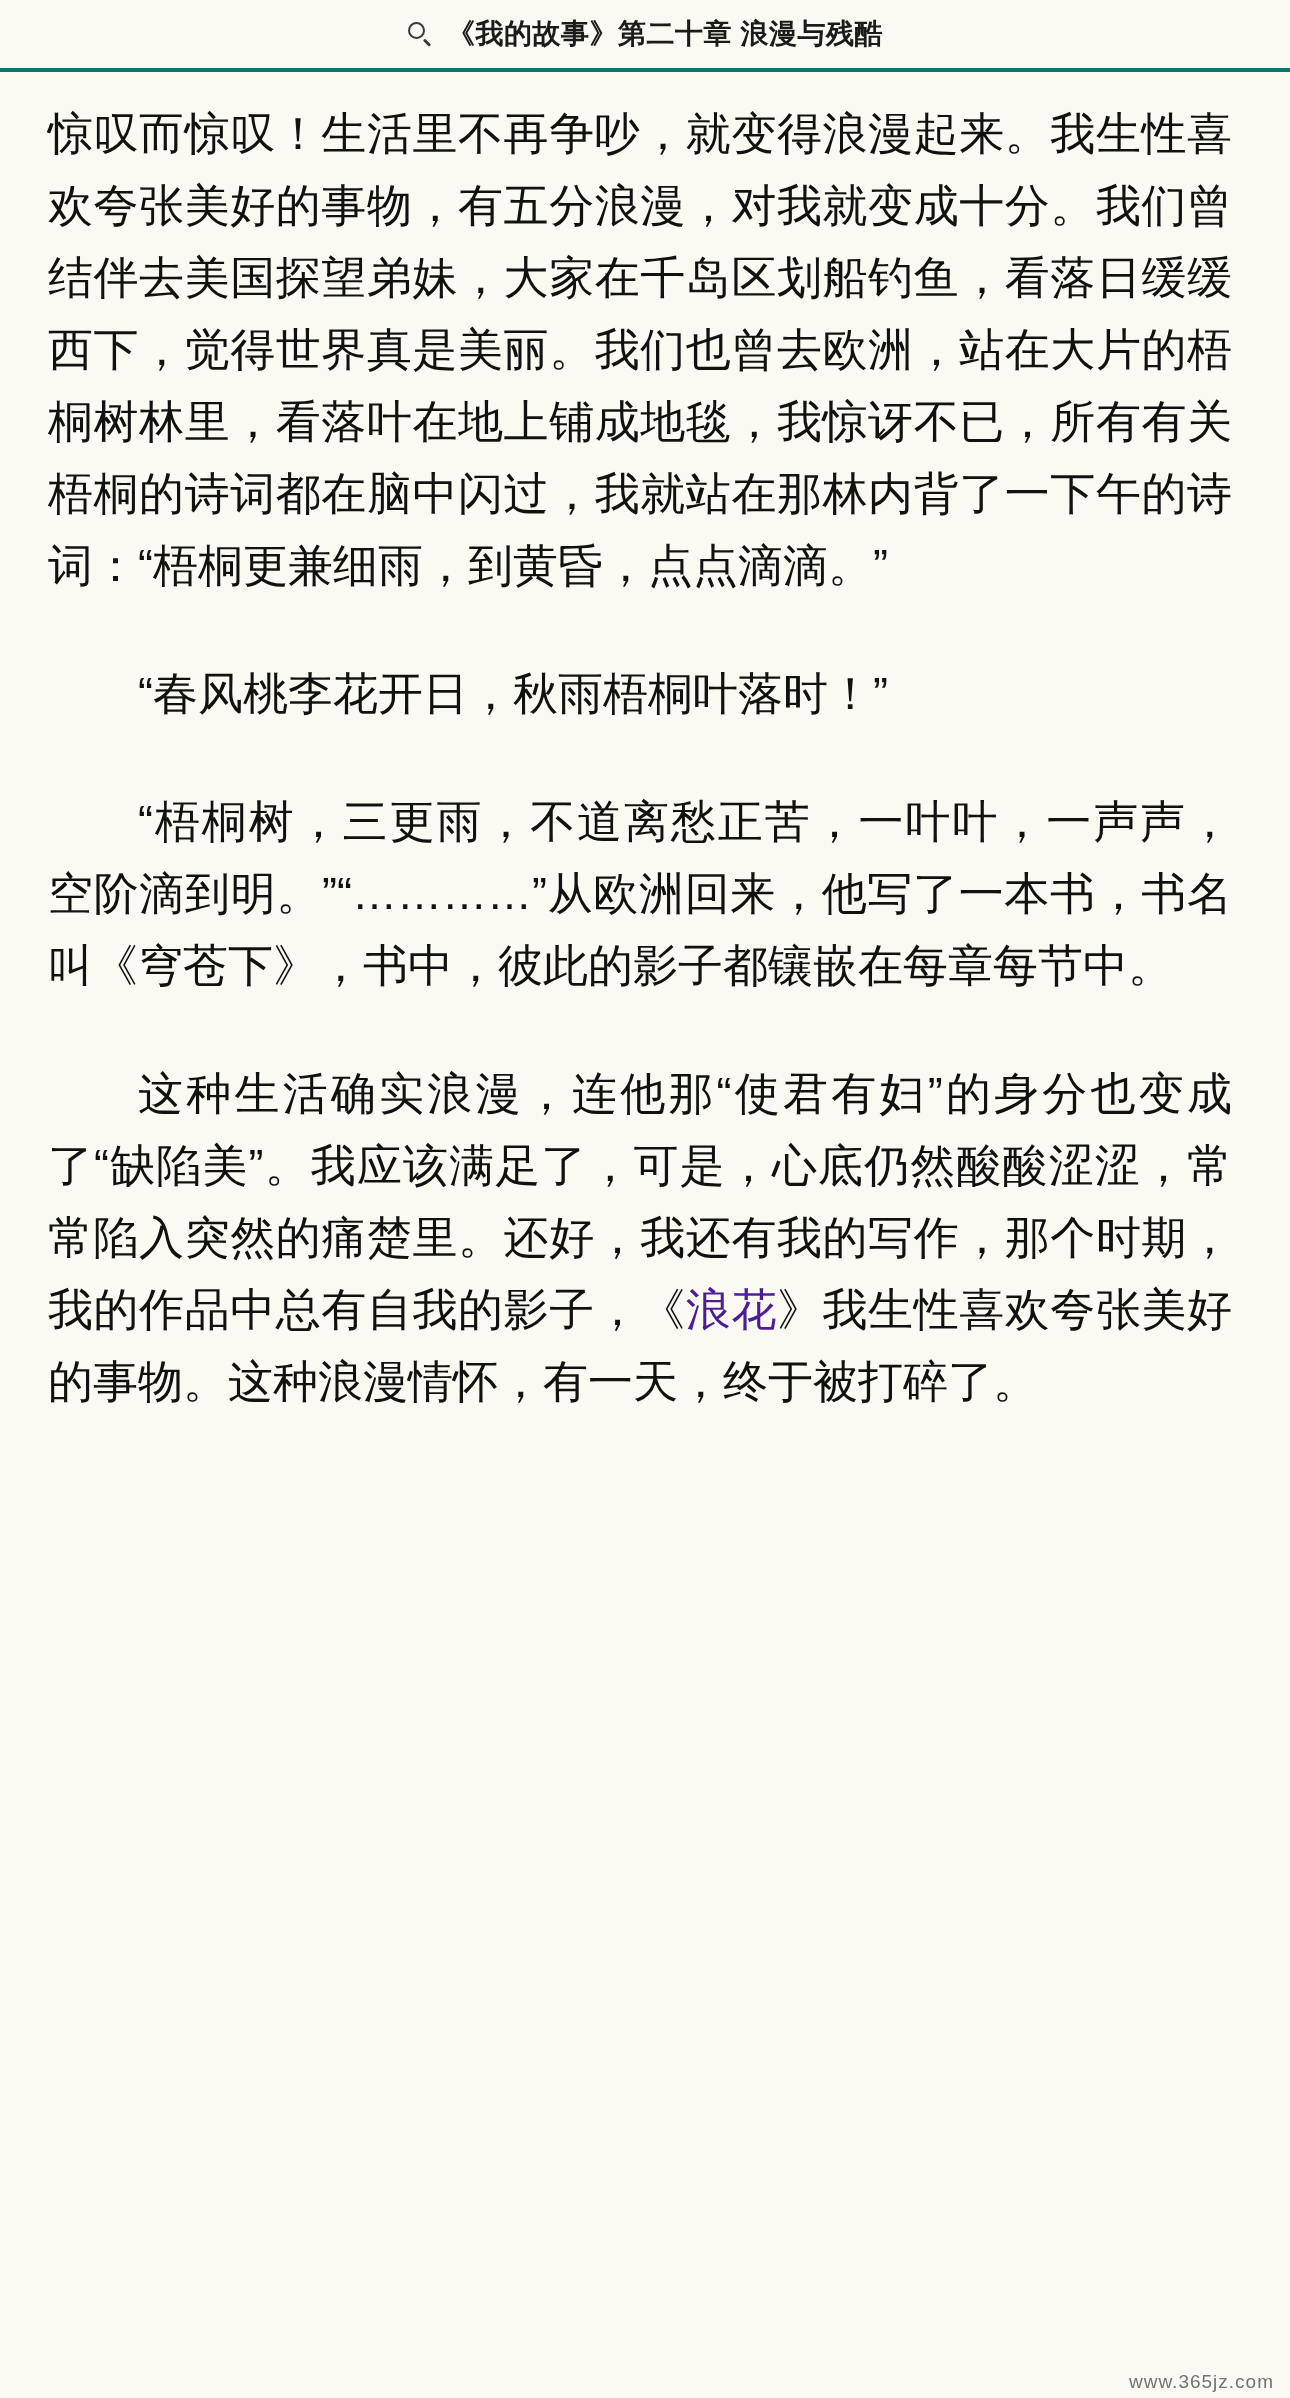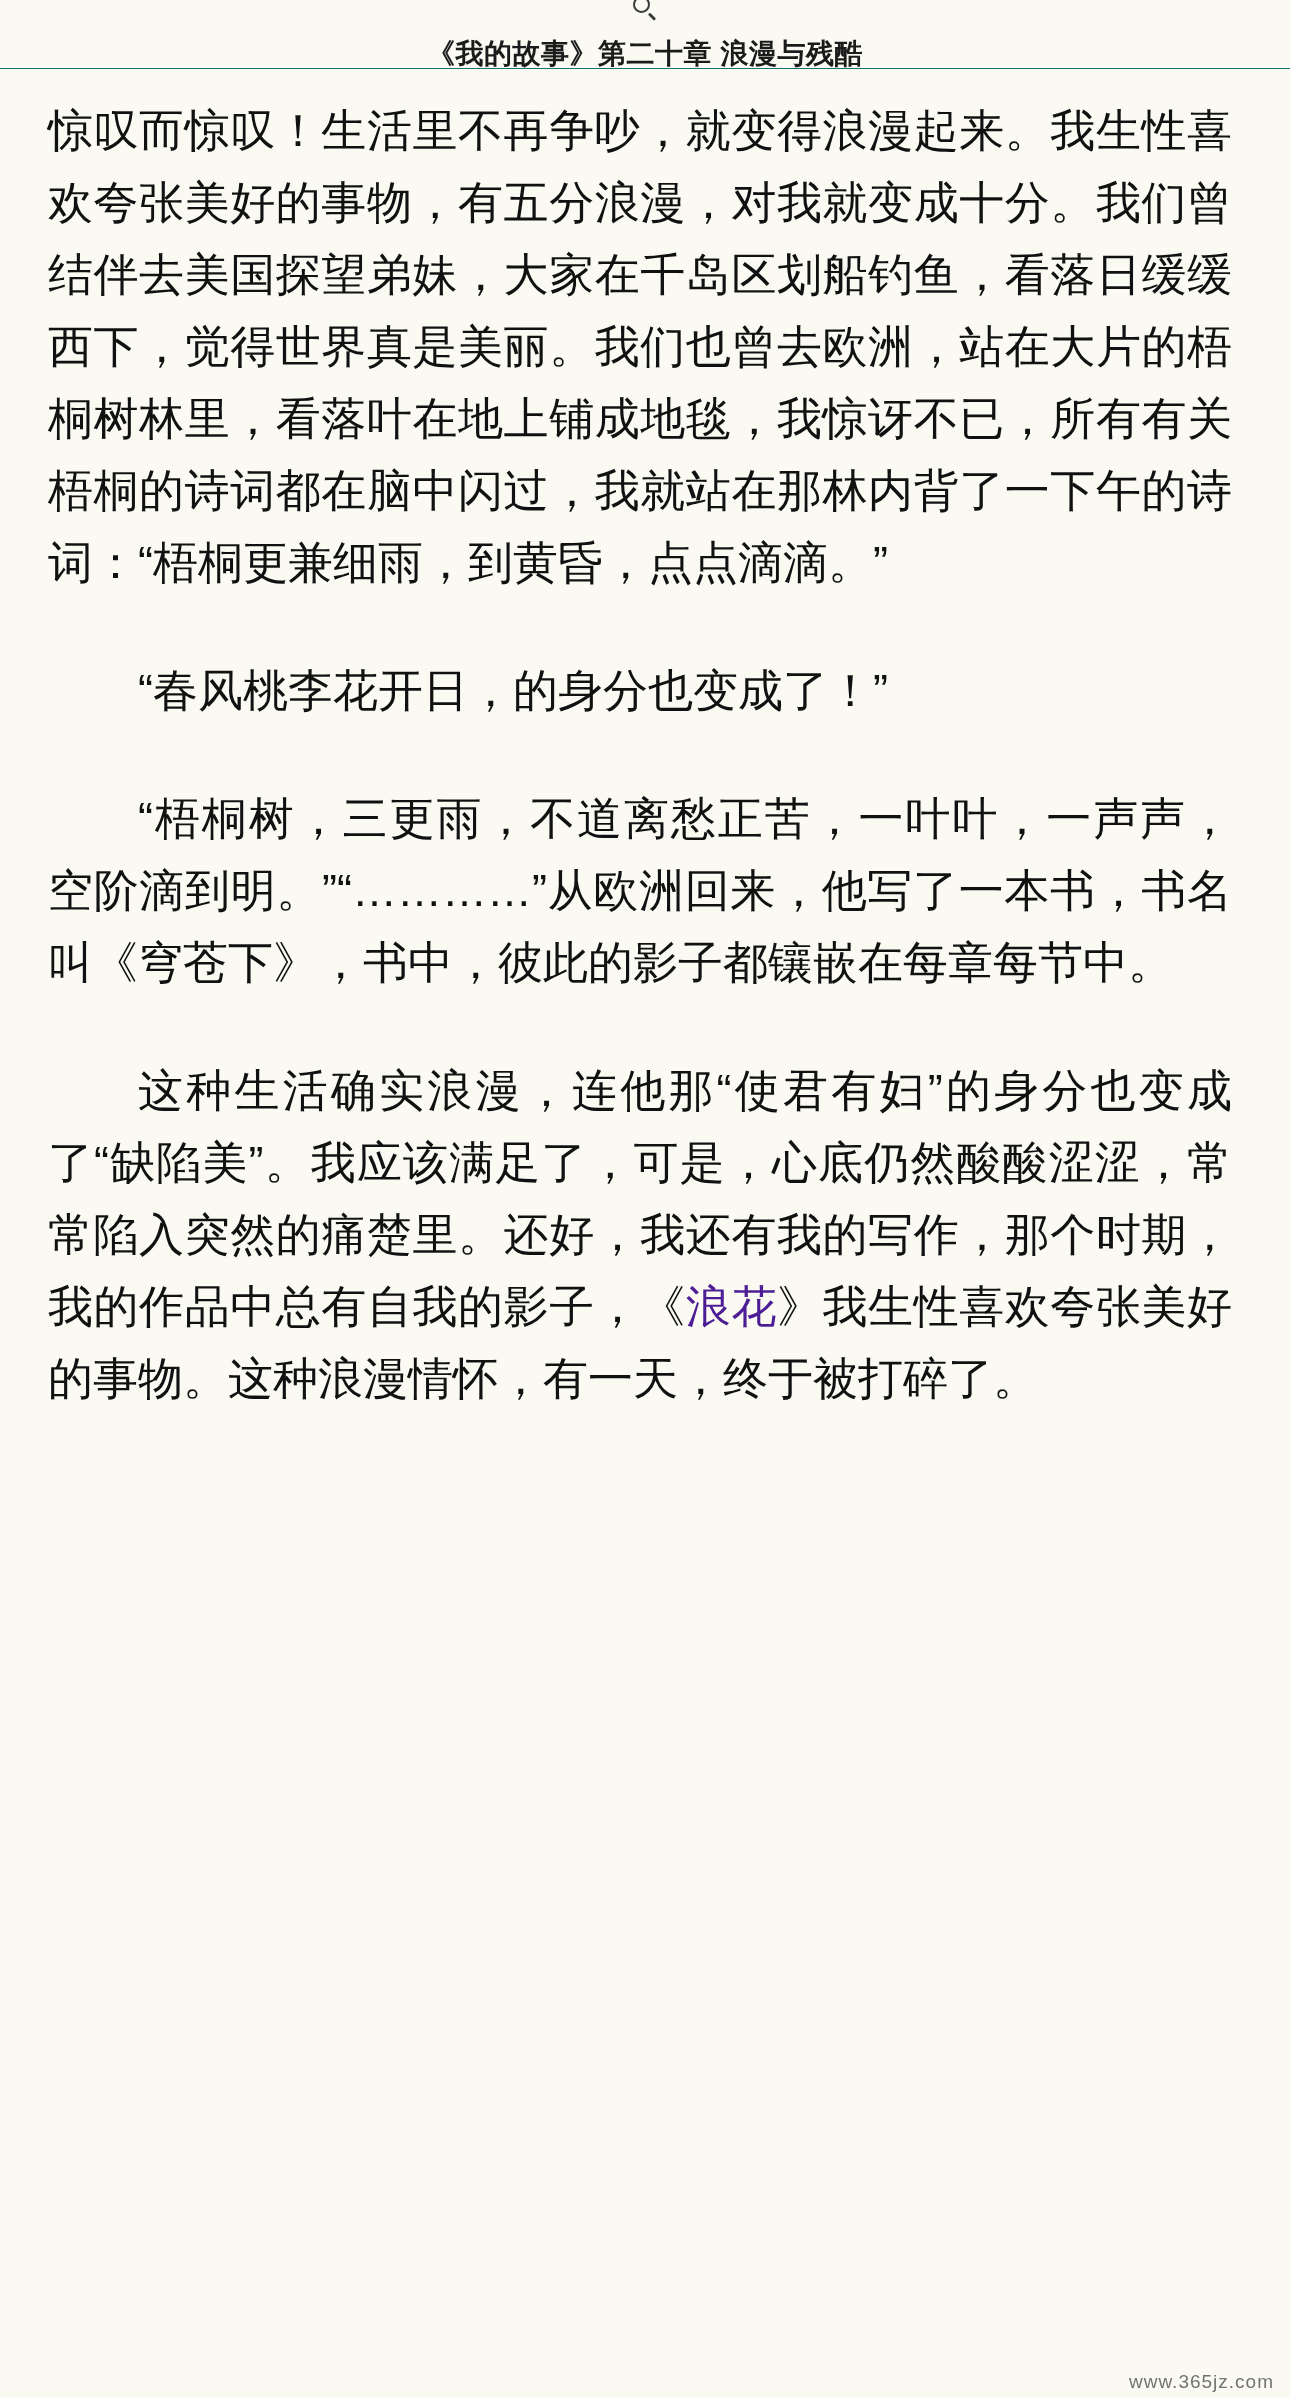--- a/index.html
+++ b/index.html
@@ -17,23 +17,22 @@
   }
 
   
   .header {
     height: 68px;
     background: #faf9f2;
     display: flex;
     align-items: center;
     justify-content: center;
     gap: 14px;
-    border-bottom: 1px solid #0f766e;
+    border-bottom: 4px solid #0f766e;
     position: relative;
-    flex-direction: column;
   }
   .search-icon {
     width: 26px;
     height: 26px;
     position: relative;
     flex: 0 0 auto;
   }
   .search-icon .ring {
     position: absolute;
     left: 1px;
@@ -102,18 +101,18 @@
 <div class="header">
   <span class="search-icon">
     <span class="ring"></span>
     <span class="handle"></span>
   </span>
   <span class="header-title">《我的故事》第二十章 浪漫与残酷</span>
 </div>
 
 <div class="article">
   <p class="para">惊叹而惊叹！生活里不再争吵，就变得浪漫起来。我生性喜欢夸张美好的事物，有五分浪漫，对我就变成十分。我们曾结伴去美国探望弟妹，大家在千岛区划船钓鱼，看落日缓缓西下，觉得世界真是美丽。我们也曾去欧洲，站在大片的梧桐树林里，看落叶在地上铺成地毯，我惊讶不已，所有有关梧桐的诗词都在脑中闪过，我就站在那林内背了一下午的诗词：“梧桐更兼细雨，到黄昏，点点滴滴。”</p>
-  <p class="para indent">“春风桃李花开日，的身分也变成了！”</p>
+  <p class="para indent">“春风桃李花开日，秋雨梧桐叶落时！”</p>
   <p class="para indent">“梧桐树，三更雨，不道离愁正苦，一叶叶，一声声，空阶滴到明。”“…………”从欧洲回来，他写了一本书，书名叫《穹苍下》，书中，彼此的影子都镶嵌在每章每节中。</p>
   <p class="para indent"><span>这种生活确实浪漫，连他那“使君有妇”的身分也变成了“缺陷美”。我应该满足了，可是，心底仍然酸酸涩涩，常常陷入突然的痛楚里。还好，我还有我的写作，那个时期，我的作品中总有自我的影子，《</span><span class="link">浪花</span><span>》我生性喜欢夸张美好的事物。这种浪漫情怀，有一天，终于被打碎了。</span></p>
 </div>
 
 <div class="watermark">www.365jz.com</div>
 
 </body></html>

